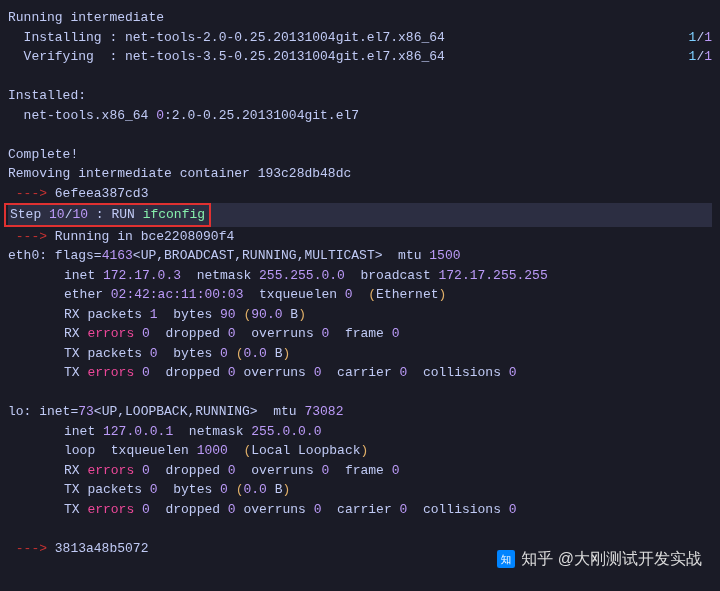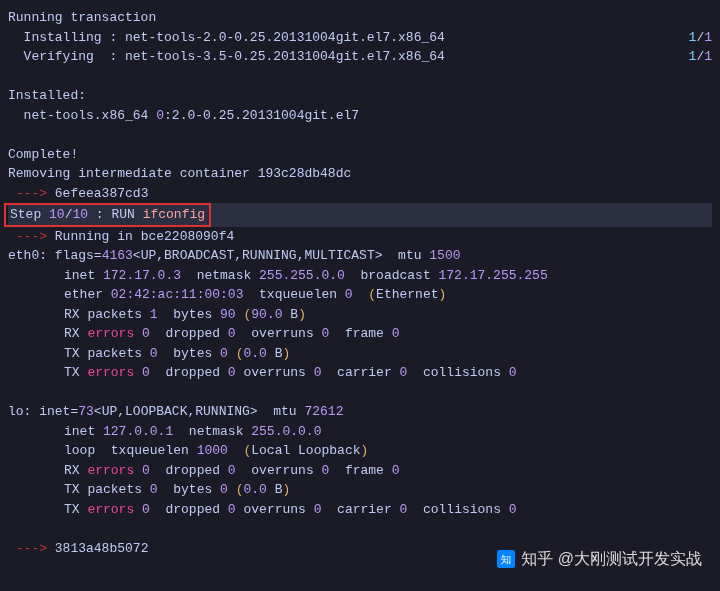--- a/index.html
+++ b/index.html
@@ -10,21 +10,21 @@
       line-height: 1.5;
       color: #c0caf5;
       padding: 8px;
       width: 720px;
       height: 591px;
       overflow: hidden;
       position: relative;
     }
     .line { white-space: pre; }
     .white { color: #c0caf5; }
-    .dim { color: #fca5a5; margin-top: 34px; }
+    .dim { color: #86efac; margin-top: 34px; }
     .cyan { color: #7dcfff; }
     .num { color: #bb9af7; }
     .red { color: #ec4899; }
     .yellow { color: #e0af68; }
     .darkred { color: #c73232; }
     .box-red {
       border: 2px solid #e03131;
       padding: 0 4px;
       display: inline-block;
       margin-left: -4px;
@@ -48,41 +48,41 @@
       width: 18px;
       height: 18px;
       display: inline-block;
     }
     .indent2 { padding-left: 56px; }
   </style>
 </head>
 <body>
 
 <div>
-<div class="line"><span class="white">Running transaction</span></div>
+<div class="line"><span class="white">Running intermediate</span></div>
 <div class="line"><span class="white">  Installing : net-tools-2.0-0.25.20131004git.el7.x86_64</span><span style="float:right"><span class="cyan">1</span><span class="white">/</span><span class="num">1</span></span></div>
 <div class="line"><span class="white">  Verifying  : net-tools-3.5-0.25.20131004git.el7.x86_64</span><span style="float:right"><span class="cyan">1</span><span class="white">/</span><span class="num">1</span></span></div>
 <div class="line">&nbsp;</div>
 <div class="line"><span class="white">Installed:</span></div>
 <div class="line"><span class="white">  net-tools.x86_64 </span><span class="num">0</span><span class="white">:2.0-0.25.20131004git.el7</span></div>
 <div class="line">&nbsp;</div>
 <div class="line"><span class="white">Complete!</span></div>
 <div class="line"><span class="white">Removing intermediate container 193c28db48dc</span></div>
 <div class="line"><span class="darkred"> ---&gt; </span><span class="white">6efeea387cd3</span></div>
 <div class="hl-step"><span class="box-red"><span class="white">Step </span><span class="num">10</span><span class="white">/</span><span class="num">10</span><span class="white"> : RUN </span><span class="dim">ifconfig</span></span></div>
 <div class="line"><span class="darkred"> ---&gt; </span><span class="white">Running in bce2208090f4</span></div>
 <div class="line"><span class="white">eth0: flags=</span><span class="num">4163</span><span class="white">&lt;UP,BROADCAST,RUNNING,MULTICAST&gt;  mtu </span><span class="num">1500</span></div>
 <div class="line indent2"><span class="white">inet </span><span class="num">172.17.0.3</span><span class="white">  netmask </span><span class="num">255.255.0.0</span><span class="white">  broadcast </span><span class="num">172.17.255.255</span></div>
 <div class="line indent2"><span class="white">ether </span><span class="num">02:42:ac:11:00:03</span><span class="white">  txqueuelen </span><span class="num">0</span><span class="white">  </span><span class="yellow">(</span><span class="white">Ethernet</span><span class="yellow">)</span></div>
 <div class="line indent2"><span class="white">RX packets </span><span class="num">1</span><span class="white">  bytes </span><span class="num">90</span><span class="white"> </span><span class="yellow">(</span><span class="num">90.0</span><span class="white"> B</span><span class="yellow">)</span></div>
 <div class="line indent2"><span class="white">RX </span><span class="red">errors</span><span class="white"> </span><span class="num">0</span><span class="white">  dropped </span><span class="num">0</span><span class="white">  overruns </span><span class="num">0</span><span class="white">  frame </span><span class="num">0</span></div>
 <div class="line indent2"><span class="white">TX packets </span><span class="num">0</span><span class="white">  bytes </span><span class="num">0</span><span class="white"> </span><span class="yellow">(</span><span class="num">0.0</span><span class="white"> B</span><span class="yellow">)</span></div>
 <div class="line indent2"><span class="white">TX </span><span class="red">errors</span><span class="white"> </span><span class="num">0</span><span class="white">  dropped </span><span class="num">0</span><span class="white"> overruns </span><span class="num">0</span><span class="white">  carrier </span><span class="num">0</span><span class="white">  collisions </span><span class="num">0</span></div>
 <div class="line">&nbsp;</div>
-<div class="line"><span class="white">lo: inet=</span><span class="num">73</span><span class="white">&lt;UP,LOOPBACK,RUNNING&gt;  mtu </span><span class="num">72612</span></div>
+<div class="line"><span class="white">lo: inet=</span><span class="num">73</span><span class="white">&lt;UP,LOOPBACK,RUNNING&gt;  mtu </span><span class="num">73082</span></div>
 <div class="line indent2"><span class="white">inet </span><span class="num">127.0.0.1</span><span class="white">  netmask </span><span class="num">255.0.0.0</span></div>
 <div class="line indent2"><span class="white">loop  txqueuelen </span><span class="num">1000</span><span class="white">  </span><span class="yellow">(</span><span class="white">Local Loopback</span><span class="yellow">)</span></div>
 <div class="line indent2"><span class="white">RX </span><span class="red">errors</span><span class="white"> </span><span class="num">0</span><span class="white">  dropped </span><span class="num">0</span><span class="white">  overruns </span><span class="num">0</span><span class="white">  frame </span><span class="num">0</span></div>
 <div class="line indent2"><span class="white">TX packets </span><span class="num">0</span><span class="white">  bytes </span><span class="num">0</span><span class="white"> </span><span class="yellow">(</span><span class="num">0.0</span><span class="white"> B</span><span class="yellow">)</span></div>
 <div class="line indent2"><span class="white">TX </span><span class="red">errors</span><span class="white"> </span><span class="num">0</span><span class="white">  dropped </span><span class="num">0</span><span class="white"> overruns </span><span class="num">0</span><span class="white">  carrier </span><span class="num">0</span><span class="white">  collisions </span><span class="num">0</span></div>
 <div class="line">&nbsp;</div>
 <div class="line"><span class="darkred"> ---&gt; </span><span class="white">3813a48b5072</span></div>
 
 </div>
 

